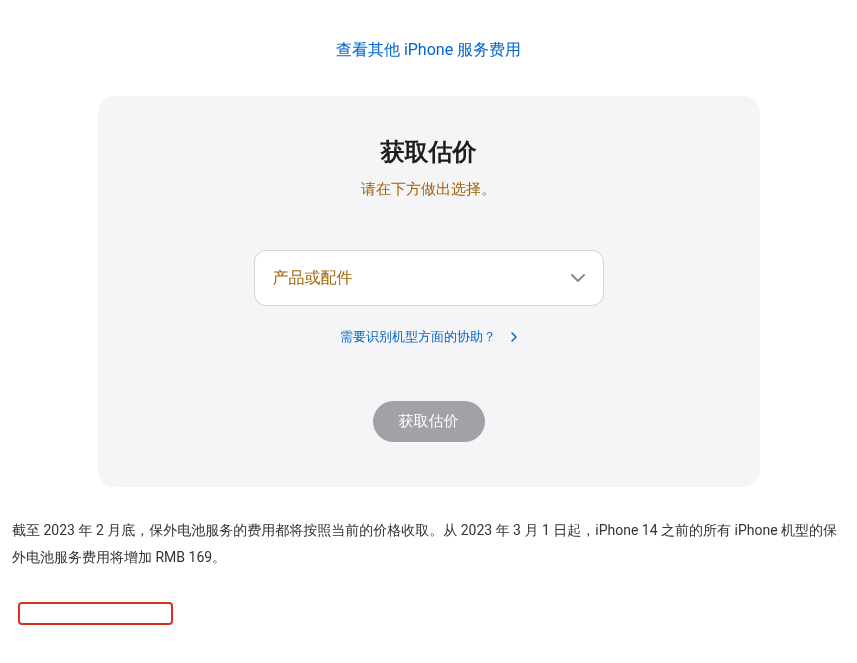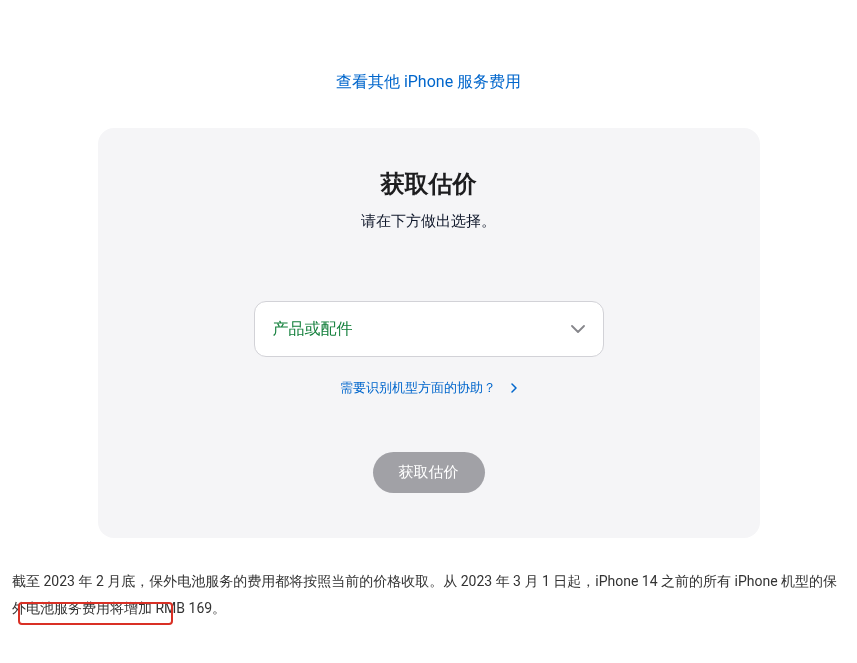--- a/index.html
+++ b/index.html
@@ -11,21 +11,20 @@
       font-family: -apple-system, BlinkMacSystemFont, "Segoe UI", Roboto, "Helvetica Neue", Arial, sans-serif;
       background: #ffffff;
       width: 857px;
       height: 663px;
       position: relative;
     }
     .top-link {
       text-align: center;
       padding-top: 40px;
       padding-bottom: 20px;
-      margin-top: 32px;
     }
     .top-link a {
       color: #0066CC;
       text-decoration: none;
       font-size: 16px;
     }
     .card {
       width: 662px;
       margin: 15px auto 0 auto;
       background: #f5f5f7;
@@ -34,42 +33,42 @@
       text-align: center;
     }
     .card-title {
       font-size: 24px;
       font-weight: 600;
       color: #1d1d1f;
       margin-bottom: 12px;
     }
     .card-subtitle {
       font-size: 15px;
-      color: #0f172a;
-      margin-bottom: 70px;
+      color: #a16207;
+      margin-bottom: 51px;
     }
     .select-wrapper {
       position: relative;
       width: 350px;
       margin: 0 auto 25px auto;
     }
     .select-box {
       width: 100%;
       height: 56px;
       background: #ffffff;
       border: 1px solid #d2d2d7;
       border-radius: 12px;
       display: flex;
       align-items: center;
       justify-content: space-between;
       padding: 0 18px;
       cursor: pointer;
     }
     .select-label {
-      color: #15803d;
+      color: #a16207;
       font-size: 16px;
       text-align: center;
     }
     .chevron {
       color: #86868b;
       display: flex;
       align-items: center;
     }
     .help-link {
       margin-top: -5px;

